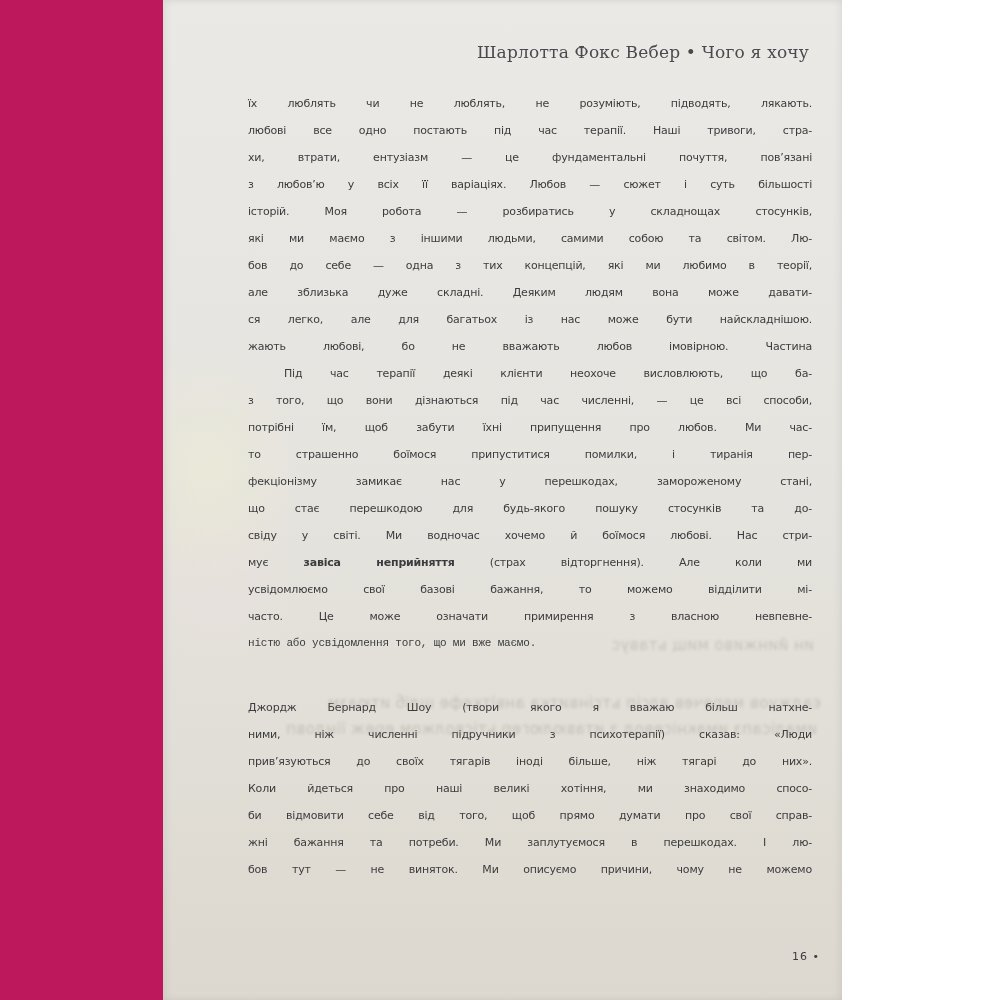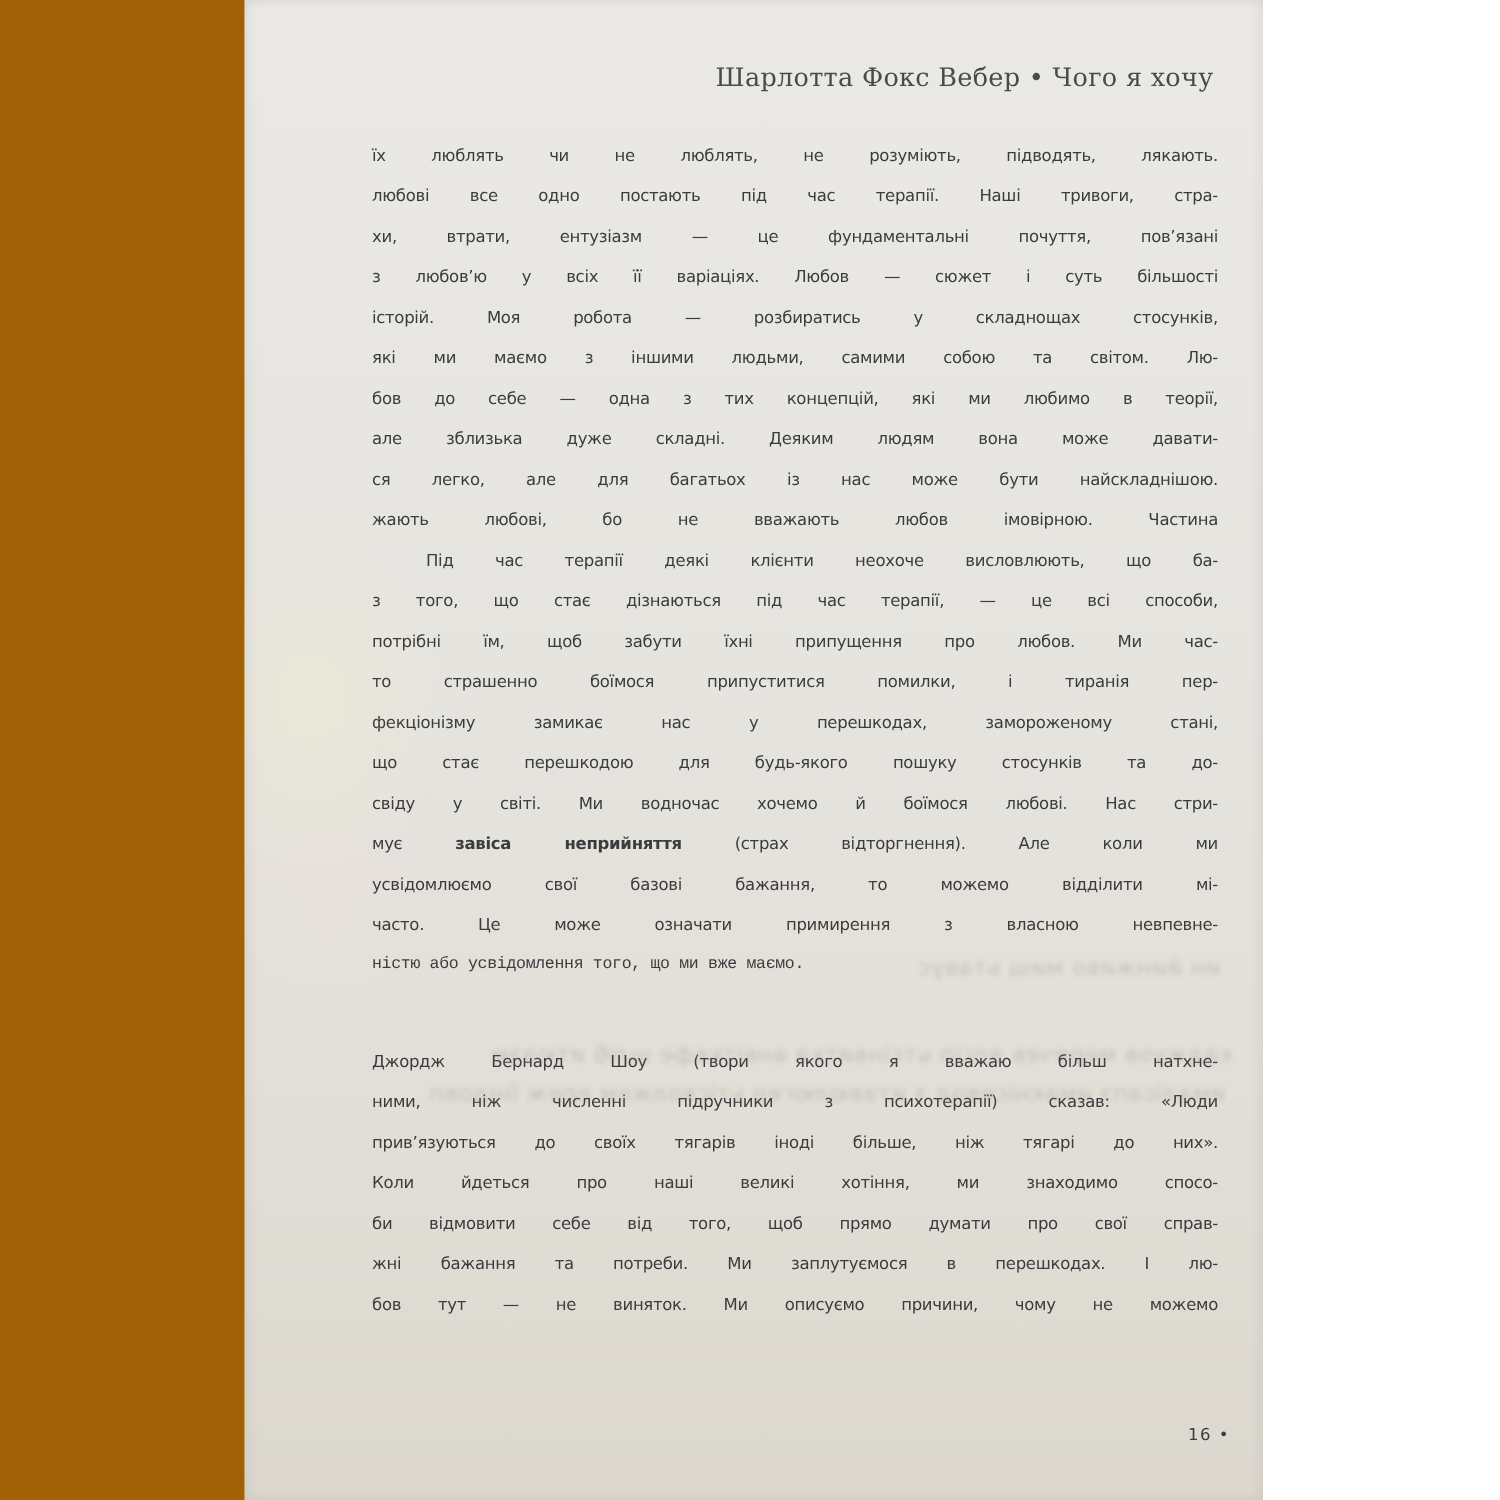--- a/index.html
+++ b/index.html
@@ -5,21 +5,21 @@
   :root{
     --text:#3c3c3e;
     --header:#4a4a4c;
     --page-top:#eae9e6;
     --page-mid:#e6e4df;
     --page-bottom:#dcd8cf;
   }
   *{margin:0;padding:0;box-sizing:border-box;}
   html,body{width:1000px;height:1000px;background:#ffffff;overflow:hidden;
     font-family:"DejaVu Sans",sans-serif;}
-  .canvas{position:relative;width:796px;height:1000px;background:#a16207;}
+  .canvas{position:relative;width:796px;height:1000px;background:#be185d;}
   .page{
     position:absolute;left:163px;top:0;width:679px;height:1000px;
     background:
       radial-gradient(ellipse 130px 170px at 45px 470px, rgba(238,238,208,0.45), rgba(238,238,208,0) 70%),
       radial-gradient(ellipse 120px 140px at 55px 580px, rgba(240,222,222,0.25), rgba(240,222,222,0) 70%),
       linear-gradient(to bottom, var(--page-top) 0%, var(--page-mid) 45%, #e2dfd8 72%, var(--page-bottom) 100%);
     box-shadow: inset 4px 0 7px rgba(0,0,0,0.045), inset -4px 0 7px rgba(0,0,0,0.04),
       inset 0 3px 6px rgba(0,0,0,0.02);
   }
   .running-header{
@@ -72,21 +72,21 @@
           <div class="line"><span>з любов’ю у всіх її варіаціях. Любов — сюжет і суть більшості</span></div>
           <div class="line"><span>історій. Моя робота — розбиратись у складнощах стосунків,</span></div>
           <div class="line"><span>які ми маємо з іншими людьми, самими собою та світом. Лю-</span></div>
           <div class="line"><span>бов до себе — одна з тих концепцій, які ми любимо в теорії,</span></div>
           <div class="line"><span>але зблизька дуже складні. Деяким людям вона може давати-</span></div>
           <div class="line"><span>ся легко, але для багатьох із нас може бути найскладнішою.</span></div>
         </div>
         <div class="para">
           <div class="line"><span>жають любові, бо не вважають любов імовірною. Частина</span></div>
           <div class="line indent"><span>Під час терапії деякі клієнти неохоче висловлюють, що ба-</span></div>
-          <div class="line"><span>з того, що стає дізнаються під час терапії, — це всі способи,</span></div>
+          <div class="line"><span>з того, що вони дізнаються під час численні, — це всі способи,</span></div>
           <div class="line"><span>потрібні їм, щоб забути їхні припущення про любов. Ми час-</span></div>
           <div class="line"><span>то страшенно боїмося припуститися помилки, і тиранія пер-</span></div>
           <div class="line"><span>фекціонізму замикає нас у перешкодах, замороженому стані,</span></div>
           <div class="line"><span>що стає перешкодою для будь-якого пошуку стосунків та до-</span></div>
           <div class="line"><span>свіду у світі. Ми водночас хочемо й боїмося любові. Нас стри-</span></div>
           <div class="line"><span>мує </span><span class="b">завіса неприйняття</span><span> (страх відторгнення). Але коли ми</span></div>
           <div class="line"><span>усвідомлюємо свої базові бажання, то можемо відділити мі-</span></div>
           <div class="line"><span>часто. Це може означати примирення з власною невпевне-</span></div>
           <div class="line short"><span>ністю або усвідомлення того, що ми вже маємо.</span></div>
         </div>

